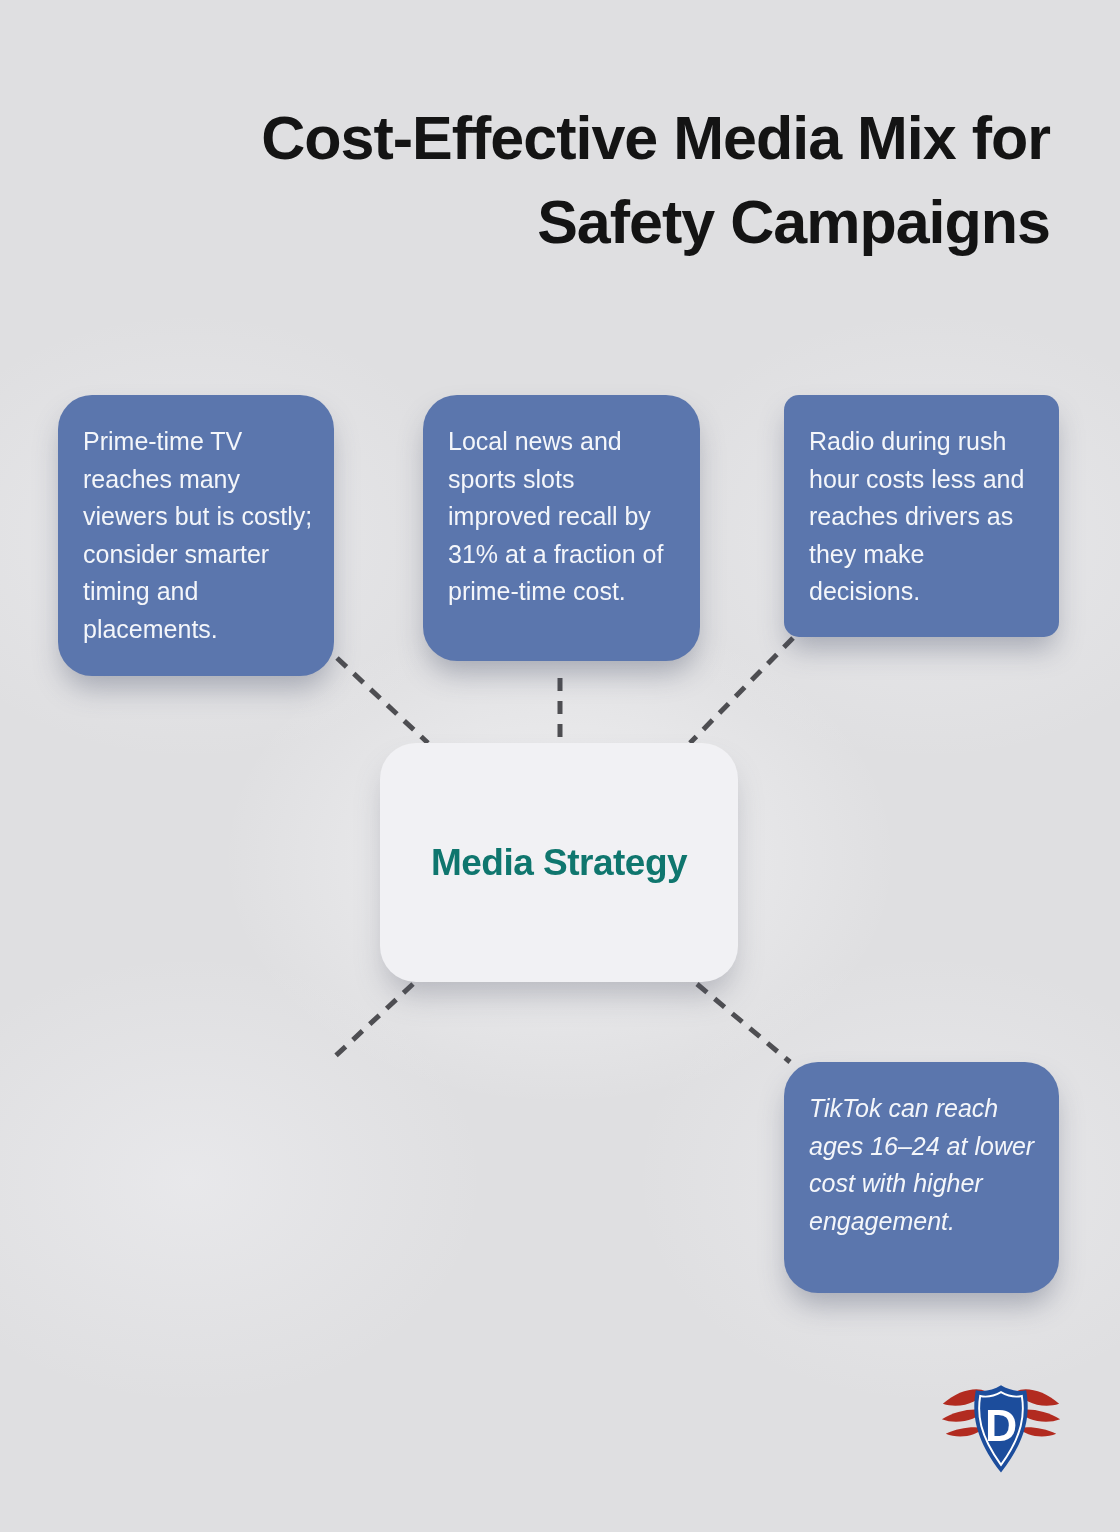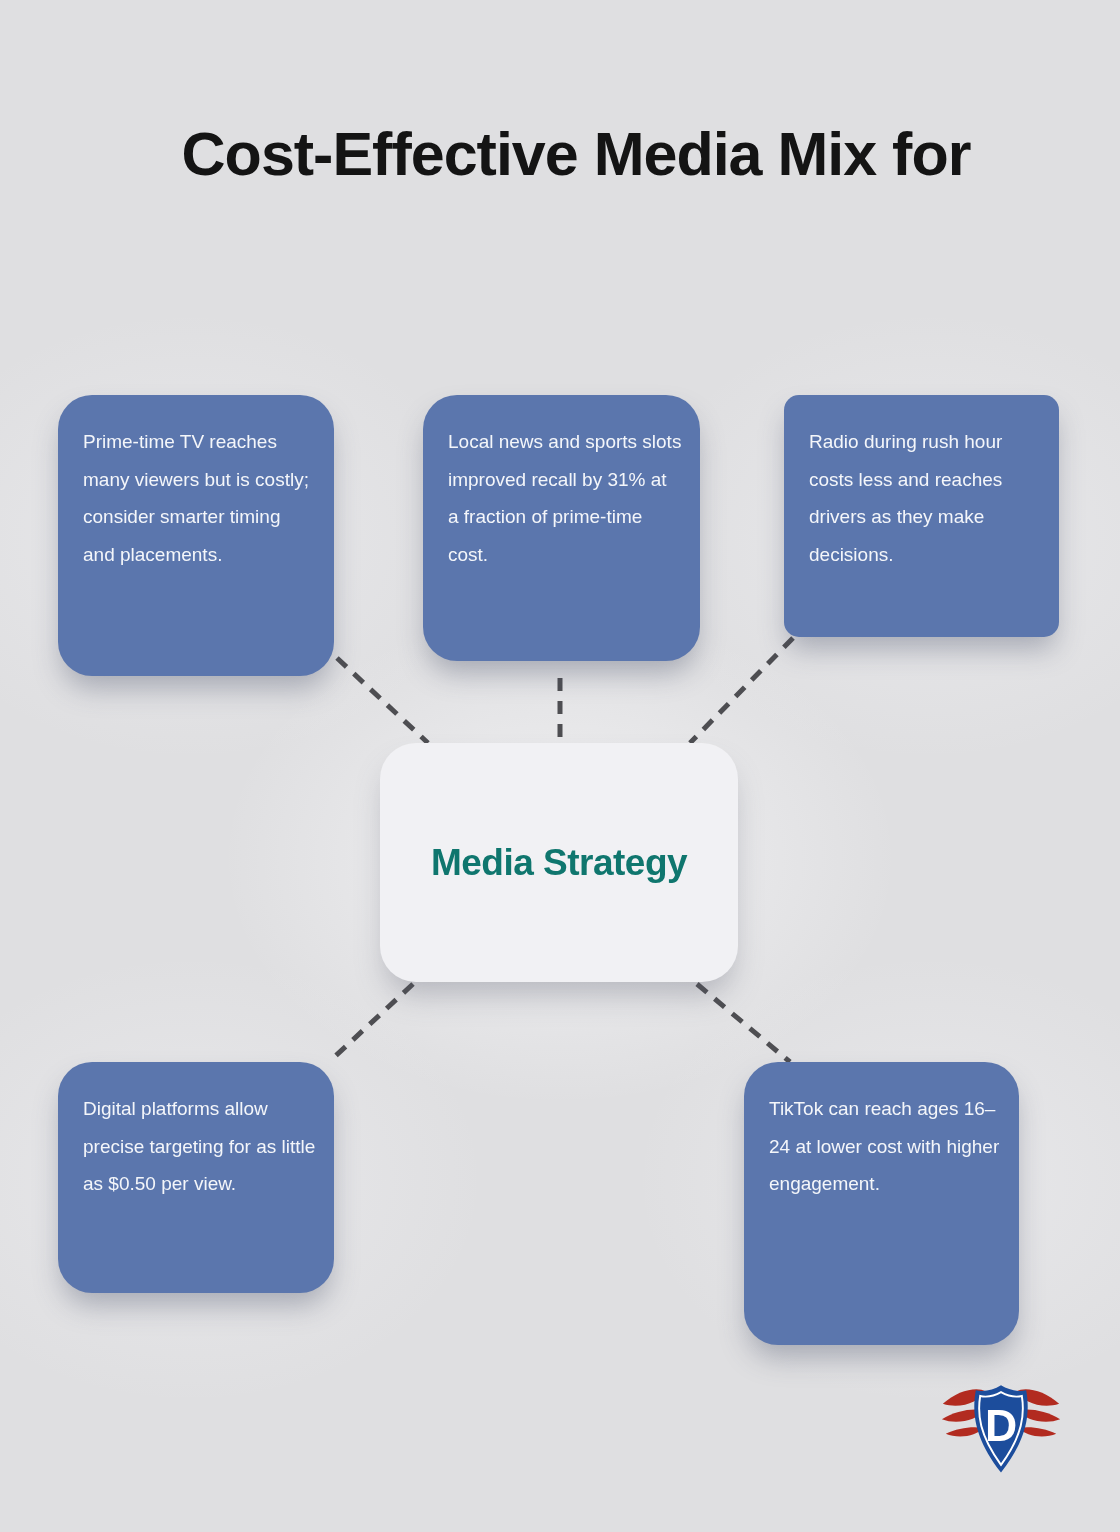--- a/index.html
+++ b/index.html
@@ -21,22 +21,22 @@
       radial-gradient(420px 320px at 83% 77%, rgba(238,238,241,0.6) 0%, rgba(238,238,241,0) 70%),
       #dfdfe1;
     font-family: "Liberation Sans", "DejaVu Sans", sans-serif;
   }
   .title {
     position: absolute;
     top: 96px;
     left: 50%;
     transform: translateX(-50%);
     width: 980px;
-    margin: 16px;
-    text-align: center;
+    margin: 0;
+    text-align: right;
     font-size: 61px;
     line-height: 1.38;
     font-weight: 800;
     letter-spacing: -1px;
     color: #141414;
   }
   .connectors {
     position: absolute;
     left: 0;
     top: 0;
@@ -47,29 +47,29 @@
     z-index: 2;
     background: #5b76ad;
     border-radius: 34px;
     box-shadow: 0 16px 28px -4px rgba(70,78,102,0.38);
     box-sizing: border-box;
     padding: 28px 18px 20px 25px;
   }
   .node p {
     margin: 0;
     color: #f4f6fa;
-    font-size: 19px;
+    font-size: 25px;
     line-height: 37.5px;
     font-weight: 400;
   }
   .node-1 { left: 58px;  top: 395px; width: 276px; height: 281px; }
   .node-2 { left: 423px; top: 395px; width: 277px; height: 266px; }
   .node-3 { left: 784px; top: 395px; width: 275px; height: 242px; border-radius: 15px; }
   .node-4 { left: 58px;  top: 1062px; width: 276px; height: 231px; }
-  .node-5 { left: 744px; top: 1062px; width: 275px; height: 283px; }
+  .node-5 { left: 784px; top: 1062px; width: 275px; height: 231px; font-style: italic; }
   .center-node {
     position: absolute;
     z-index: 2;
     left: 380px;
     top: 743px;
     width: 358px;
     height: 239px;
     background: #f1f1f4;
     border-radius: 36px;
     box-shadow: 0 18px 30px -6px rgba(88,92,110,0.35);
@@ -92,20 +92,21 @@
     height: 100px;
   }
 </style>
 </head>
 <body>
 
 <div class="canvas">
 
   <h1 class="title">
       <span style="display:block">Cost-Effective Media Mix for</span>
+      <span style="display:block">Safety Campaigns</span>
     </h1>
 
   <svg class="connectors" width="1120" height="1532" viewBox="0 0 1120 1532">
     <g stroke="#4e4e52" stroke-width="5" stroke-dasharray="13 10" fill="none">
       <line x1="337" y1="658" x2="428" y2="743"></line>
       <line x1="560" y1="678" x2="560" y2="741"></line>
       <line x1="793" y1="638" x2="690" y2="743"></line>
       <line x1="413" y1="984" x2="329" y2="1062"></line>
       <line x1="697" y1="984" x2="790" y2="1062"></line>
     </g>
@@ -120,23 +121,20 @@
   </div>
 
   <div class="node node-3">
     <p>Radio during rush hour costs less and reaches drivers as they make decisions.</p>
   </div>
 
   <div class="center-node">
     <span>Media Strategy</span>
   </div>
 
-  <div class="node node-4">
-    <p>Digital platforms allow precise targeting for as little as $0.50 per view.</p>
-  </div>
 
   <div class="node node-5">
     <p>TikTok can reach ages 16–24 at lower cost with higher engagement.</p>
   </div>
 
   <svg class="brand-logo" viewBox="0 0 130 100">
 
     <g fill="#b22b20">
       <path d="M5,25 C20,11 40,7 49,12 C43,23 23,31 5,25 Z"></path>
       <path d="M4,41 C18,32 37,29 47,32 C41,42 19,47 4,41 Z"></path>

